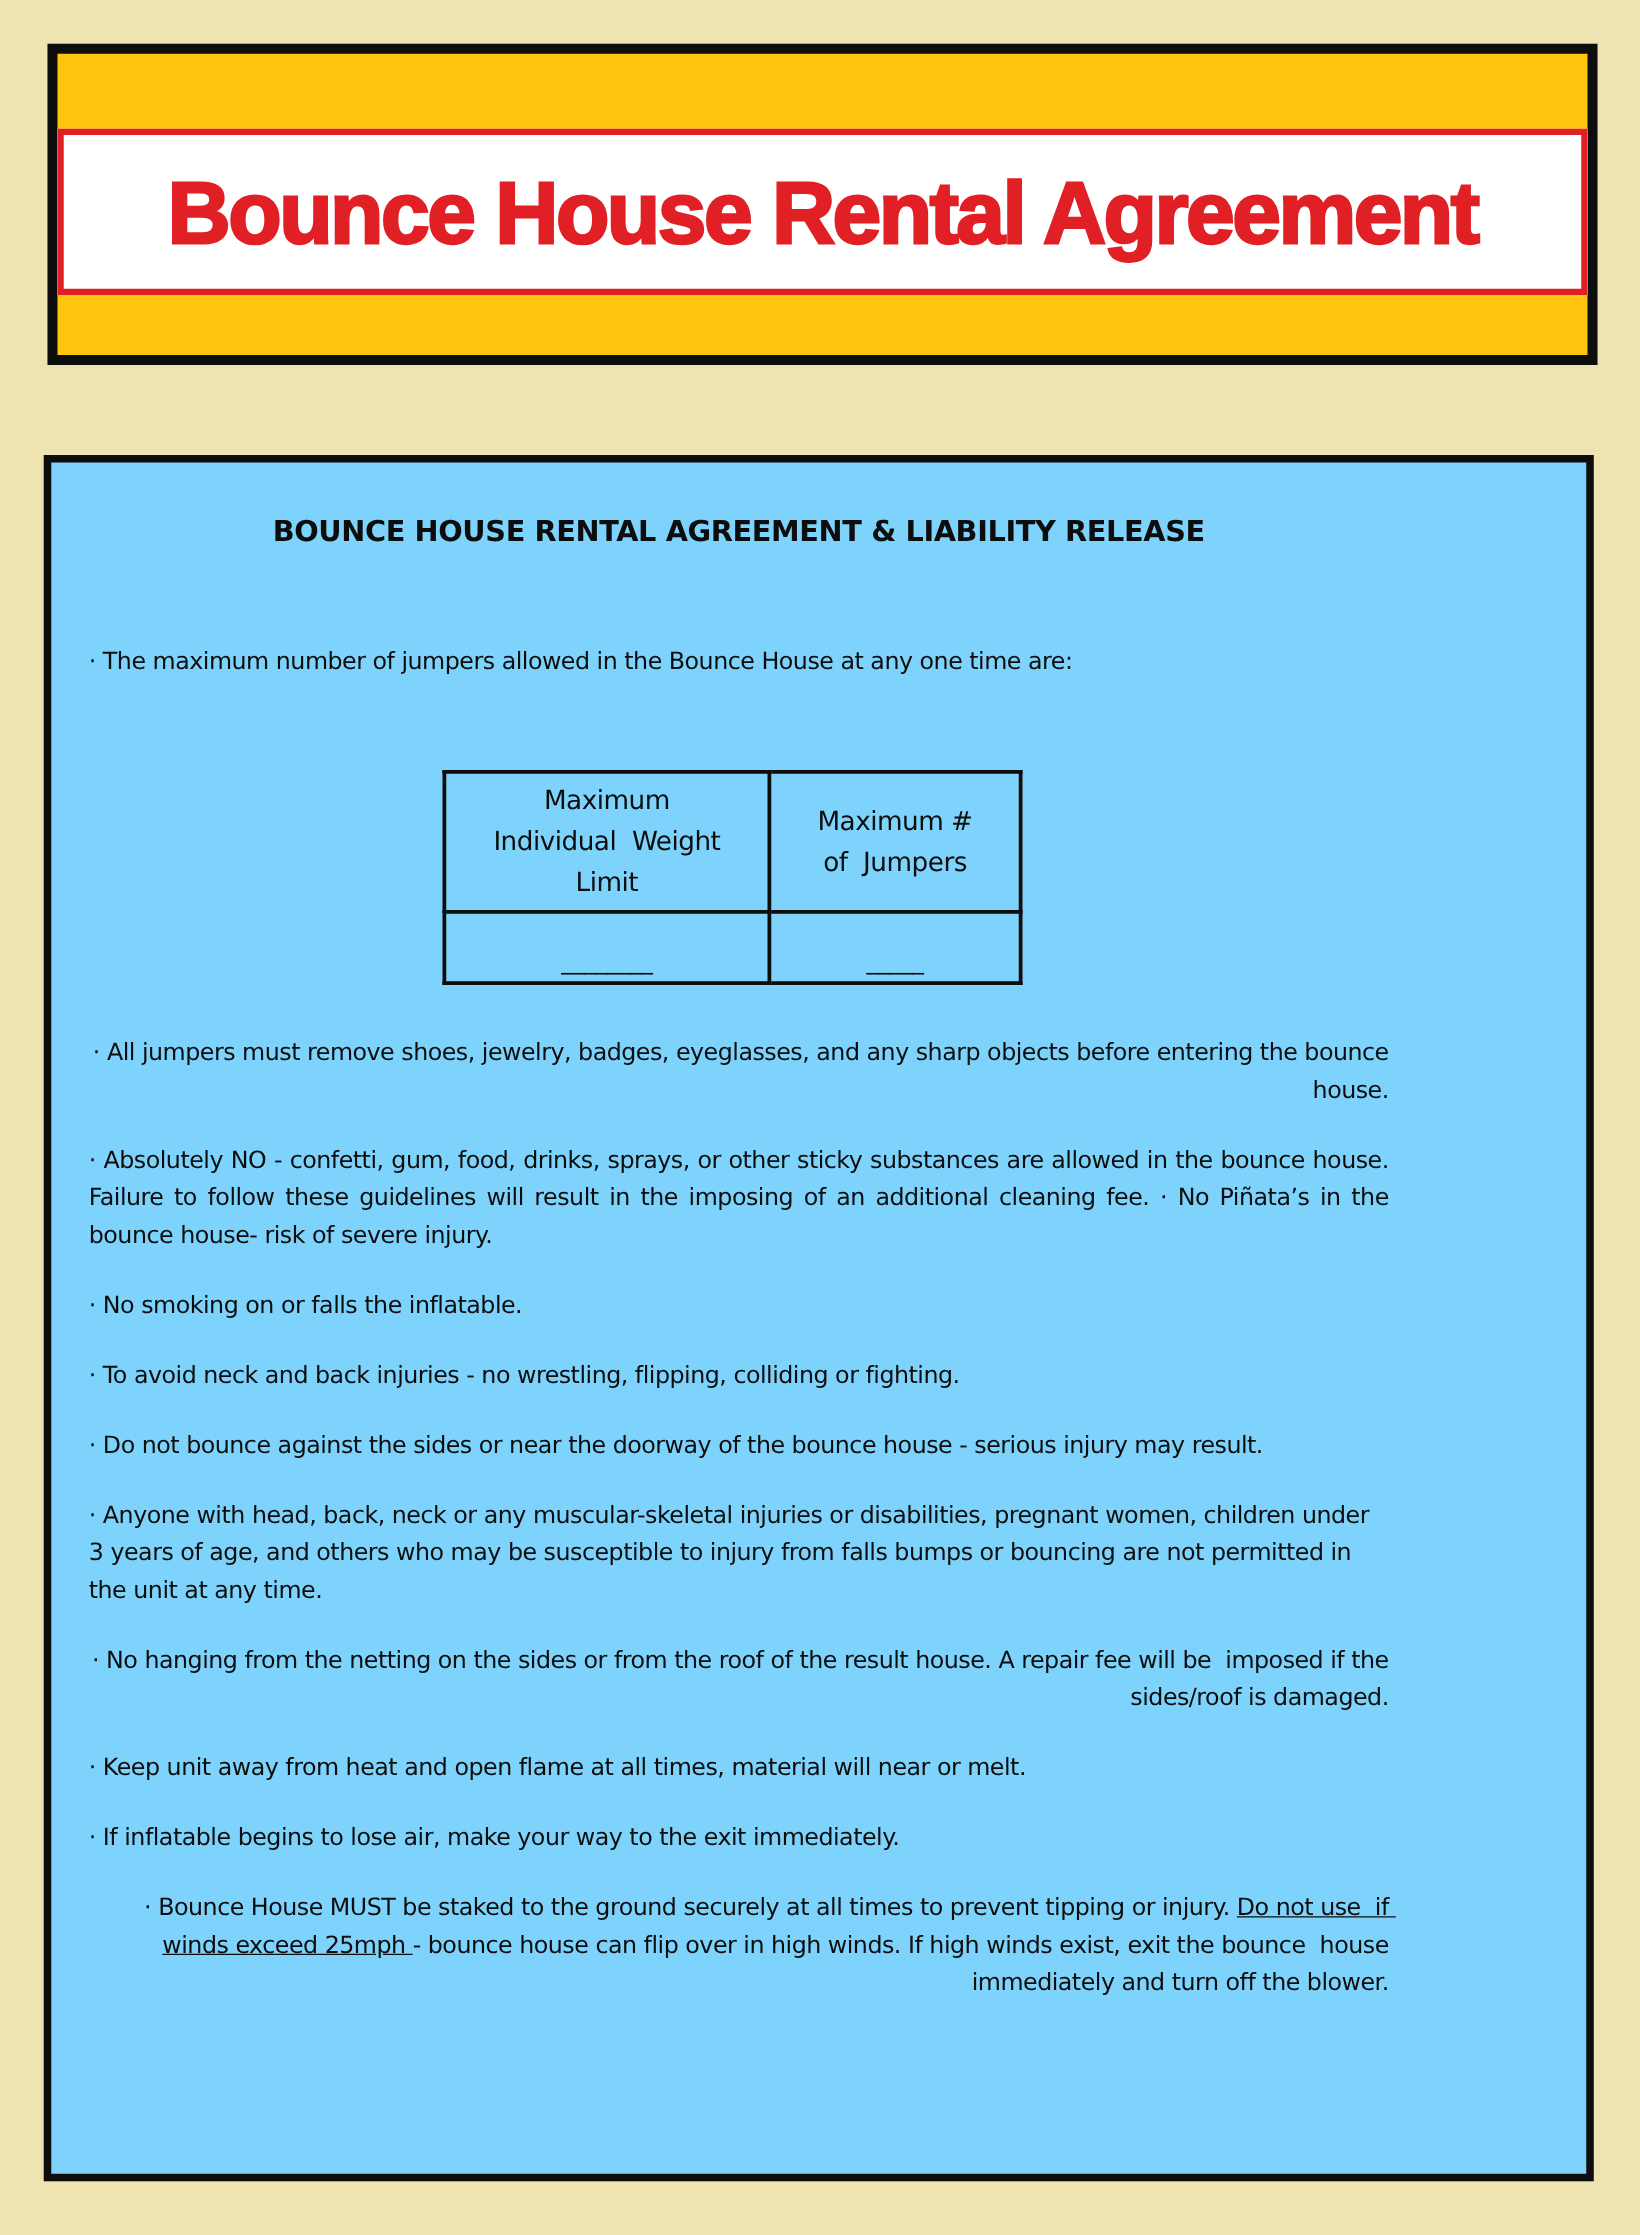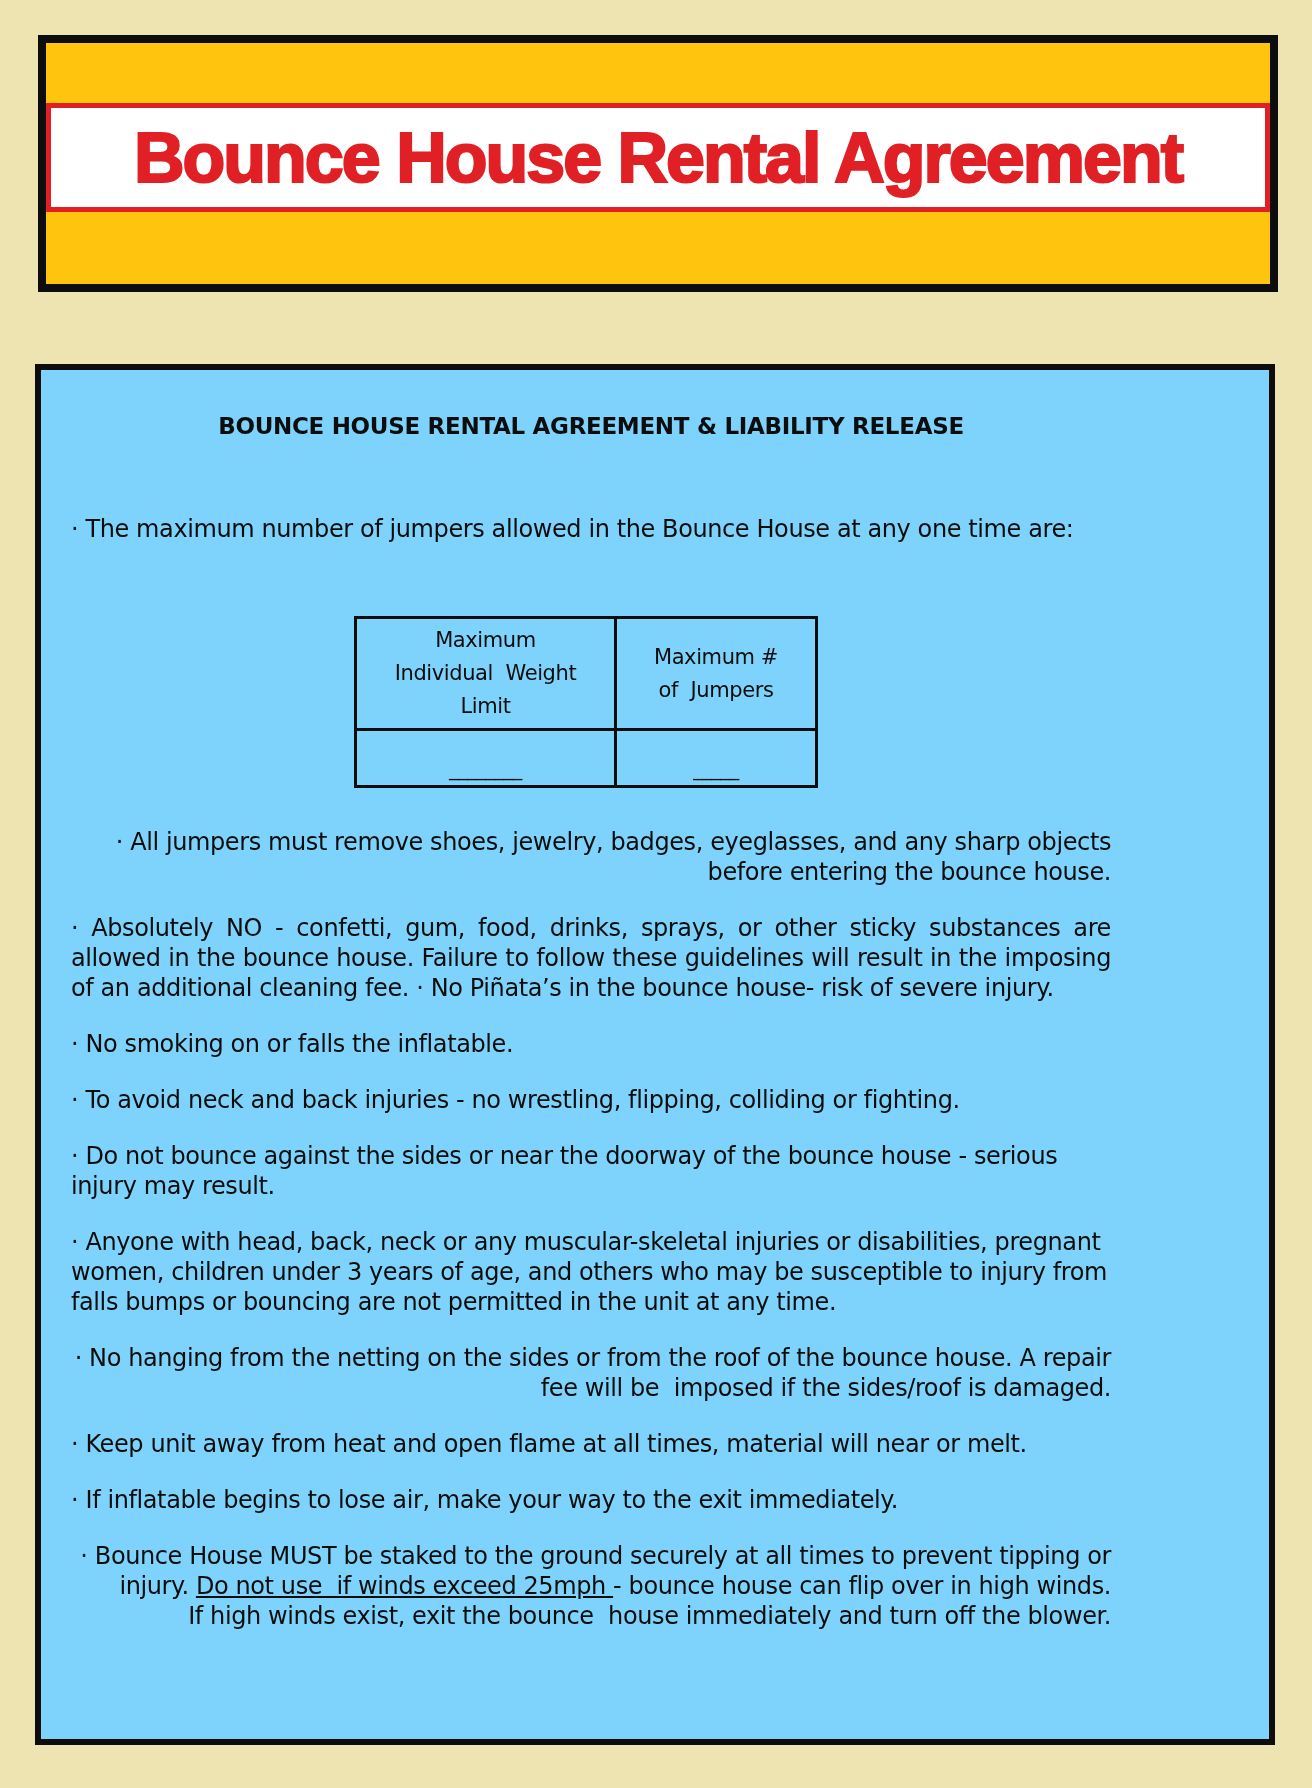--- a/index.html
+++ b/index.html
@@ -16,21 +16,21 @@
     box-sizing: border-box;
     margin: 35px 0 0 38px;
     width: 1240px;
     height: 257px;
     background: #FFC40E;
     border: 8px solid #0d0d0d;
   }
   .banner-strip {
     box-sizing: border-box;
     margin-top: 60px;
-    height: 109px;
+    height: 133px;
     background: #ffffff;
     border: 5px solid #E12026;
     display: flex;
     align-items: center;
     justify-content: center;
     overflow: hidden;
   }
   .banner-title {
     font-family: "Liberation Sans", sans-serif;
     font-weight: 700;
@@ -56,21 +56,21 @@
   .doc-title {
     margin: 0 0 73px 0;
     text-align: center;
     font-size: 23px;
     font-weight: bold;
     letter-spacing: -0.3px;
     line-height: 30px;
   }
   .rule {
     margin: 0 0 26px 0;
-    font-size: 24px;
+    font-size: 19px;
     line-height: 30px;
     letter-spacing: -0.4px;
     white-space: pre-wrap;
   }
   .rule.justify { text-align: justify; }
   .rule.indent { padding-left: 33px; text-indent: -33px; text-align: right; }
   .underline { text-decoration: underline; }
 
   
   .limits-table {
@@ -138,21 +138,21 @@
 
     <p class="rule">· No smoking on or falls the inflatable.</p>
 
     <p class="rule">· To avoid neck and back injuries - no wrestling, flipping, colliding or fighting.</p>
 
     <p class="rule">· Do not bounce against the sides or near the doorway of the bounce house - serious injury may result.</p>
 
     <p class="rule">· Anyone with head, back, neck or any muscular-skeletal injuries or disabilities, pregnant women, children under 3 years of age, and others who may be susceptible to injury from falls bumps or bouncing are not permitted in the unit at any time.</p>
 
 
-    <p class="rule indent">· No hanging from the netting on the sides or from the roof of the bounce house. A repair fee will be  imposed if the sides/roof is damaged.</p>
+    <p class="rule indent">· No hanging from the netting on the sides or from the roof of the result house. A repair fee will be  imposed if the sides/roof is damaged.</p>
 
     <p class="rule">· Keep unit away from heat and open flame at all times, material will near or melt.</p>
 
     <p class="rule">· If inflatable begins to lose air, make your way to the exit immediately.</p>
 
     <p class="rule indent justify"><span>· Bounce House MUST be staked to the ground securely at all times to prevent tipping or injury. </span><span class="underline">Do not use  if winds exceed 25mph </span><span>- bounce house can flip over in high winds. If high winds exist, exit the bounce  house immediately and turn off the blower.</span></p>
 
   </div>
 </div>
 

